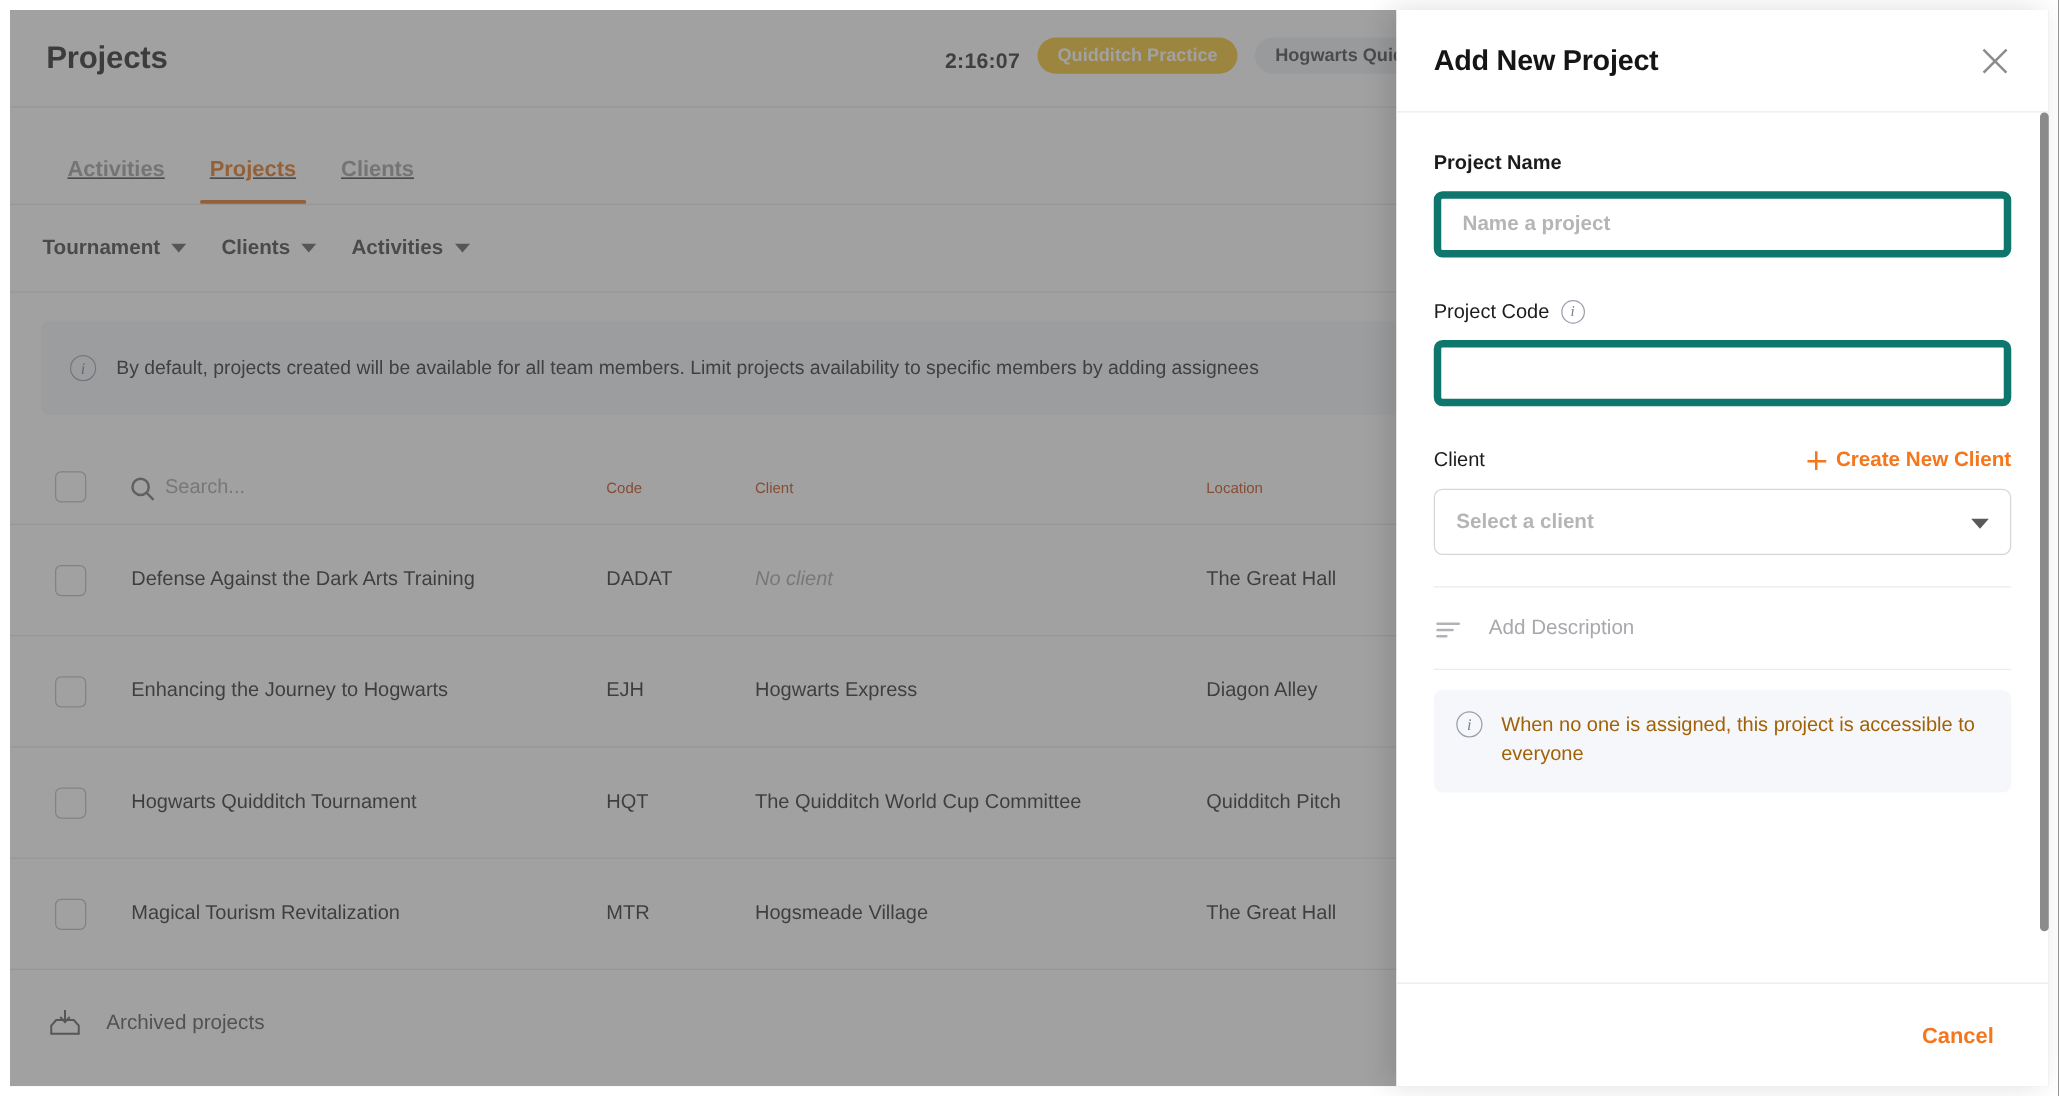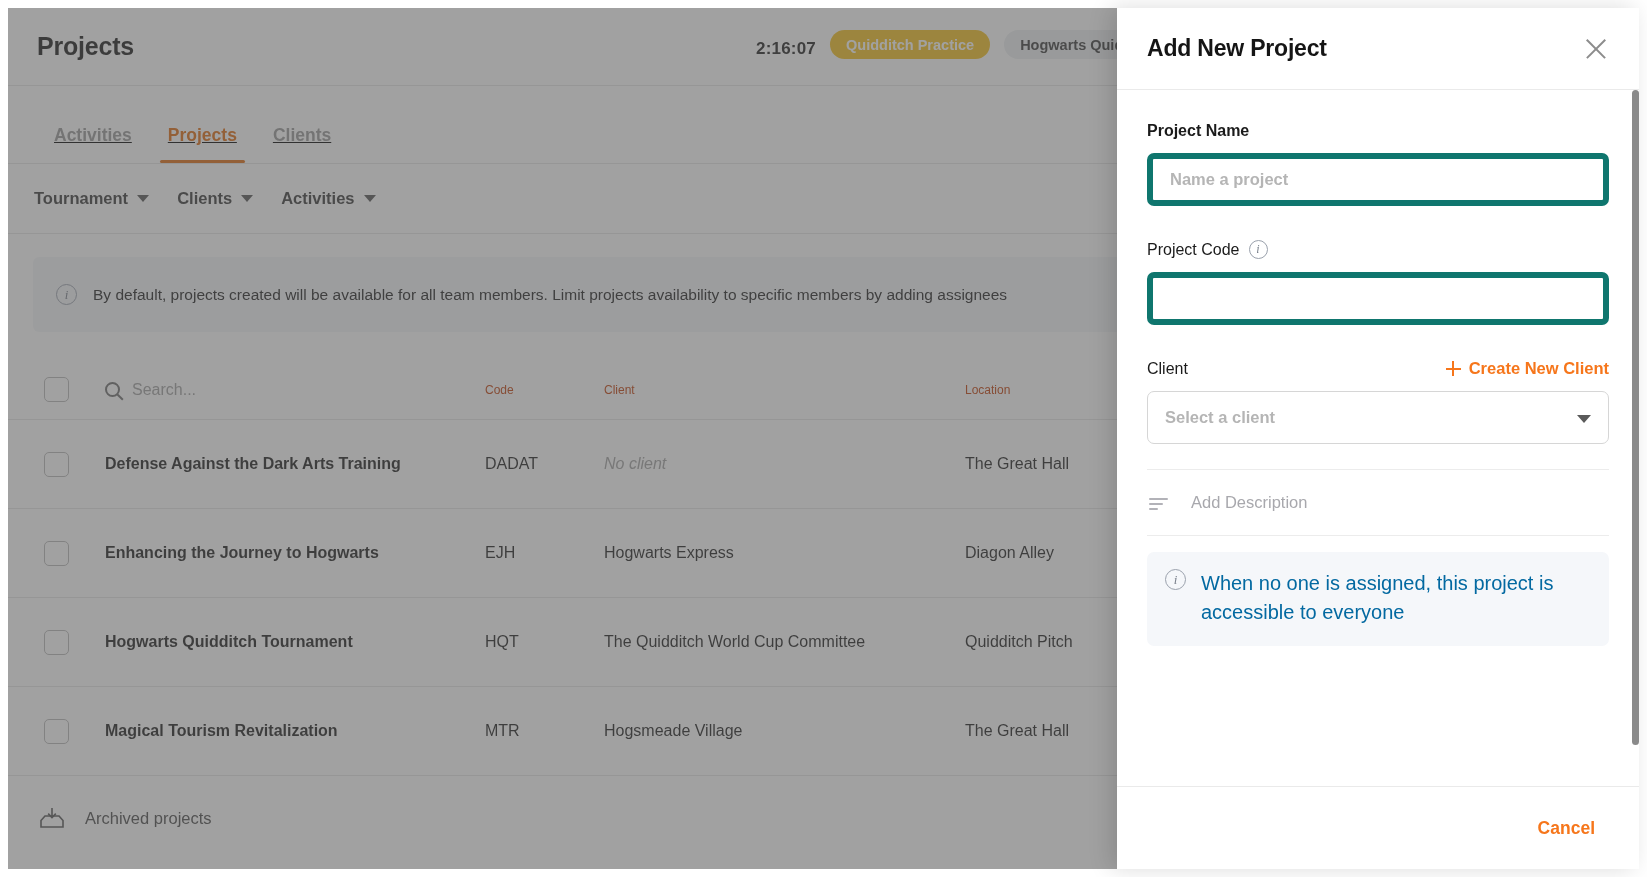--- a/index.html
+++ b/index.html
@@ -165,21 +165,21 @@
   }
   .mag::after {
     content: ""; position: absolute;
     right: -6px; bottom: -3px;
     width: 8px; height: 2px; background: #6e6e6e;
     transform: rotate(45deg);
   }
   .search-ph { font-size: 16px; color: #a0a0a0; }
   .col-h { font-size: 12px; color: #c2410c; }
 
-  .cell-name   { font-size: 16px; color: #1e1e1e; font-weight: bold; }
+  .cell-name   { font-size: 16px; color: #1e1e1e; }
   .cell-code   { font-size: 16px; color: #1e1e1e; }
   .cell-client { font-size: 16px; color: #1e1e1e; }
   .cell-client.empty { color: #a3a3a3; font-style: italic; }
   .cell-loc    { font-size: 16px; color: #1e1e1e; }
 
   
   .archived {
     position: absolute; left: 0; top: 759px;
     width: 100%; height: 102px;
     display: flex; align-items: center;
@@ -291,21 +291,21 @@
   .rows-wrap .icon-row:last-child { border-bottom: 1px solid #ececec; }
 
   .assign-note {
     margin-top: 16px;
     background: #f5f7fa;
     border-radius: 7px;
     padding: 17px 18px 19px 18px;
     display: flex; gap: 15px; align-items: flex-start;
   }
   .assign-note-text {
-    font-size: 20px; color: #0369a1; line-height: 1.45;
+    font-size: 16px; color: #a16207; line-height: 1.45;
   }
 
   .panel-foot {
     flex: 0 0 auto;
     height: 83px;
     border-top: 1px solid #eaeaea;
     display: flex; align-items: center; justify-content: flex-end;
     gap: 22px; padding-right: 30px;
   }
   .btn-cancel {

